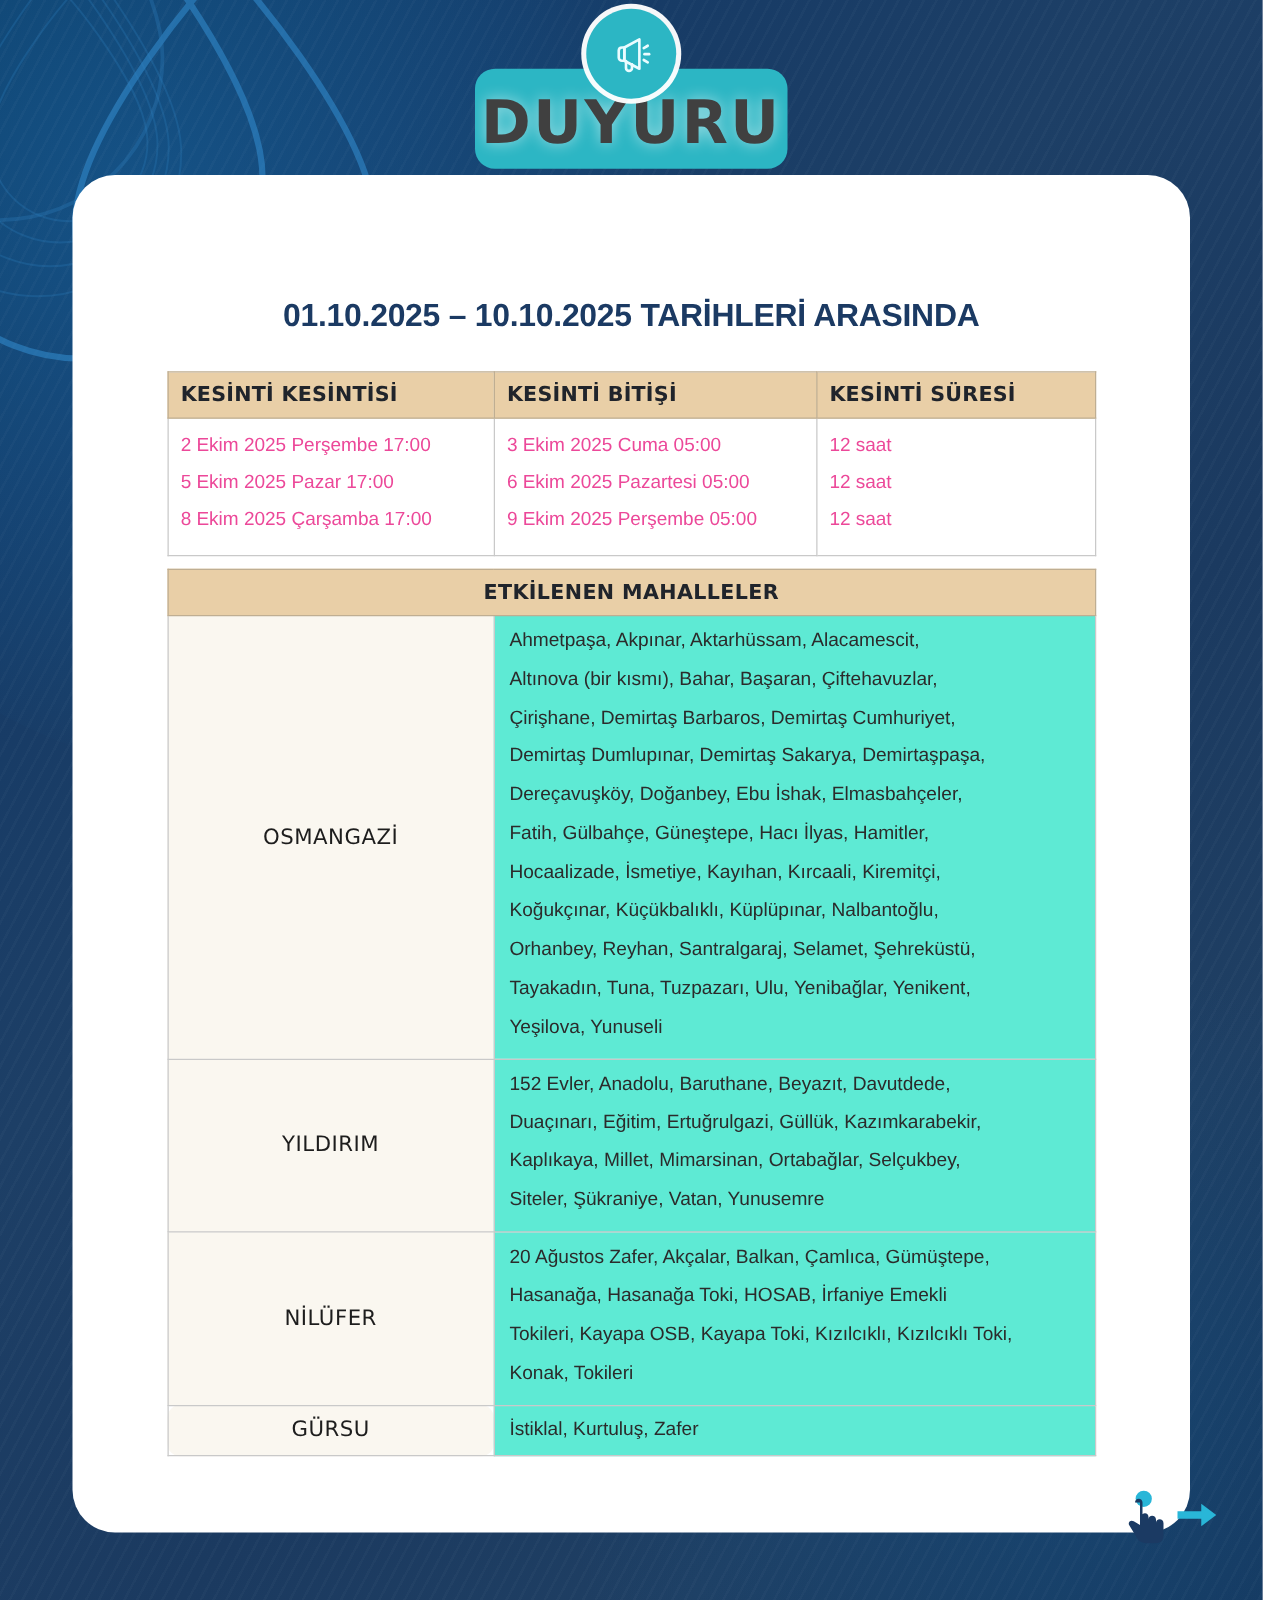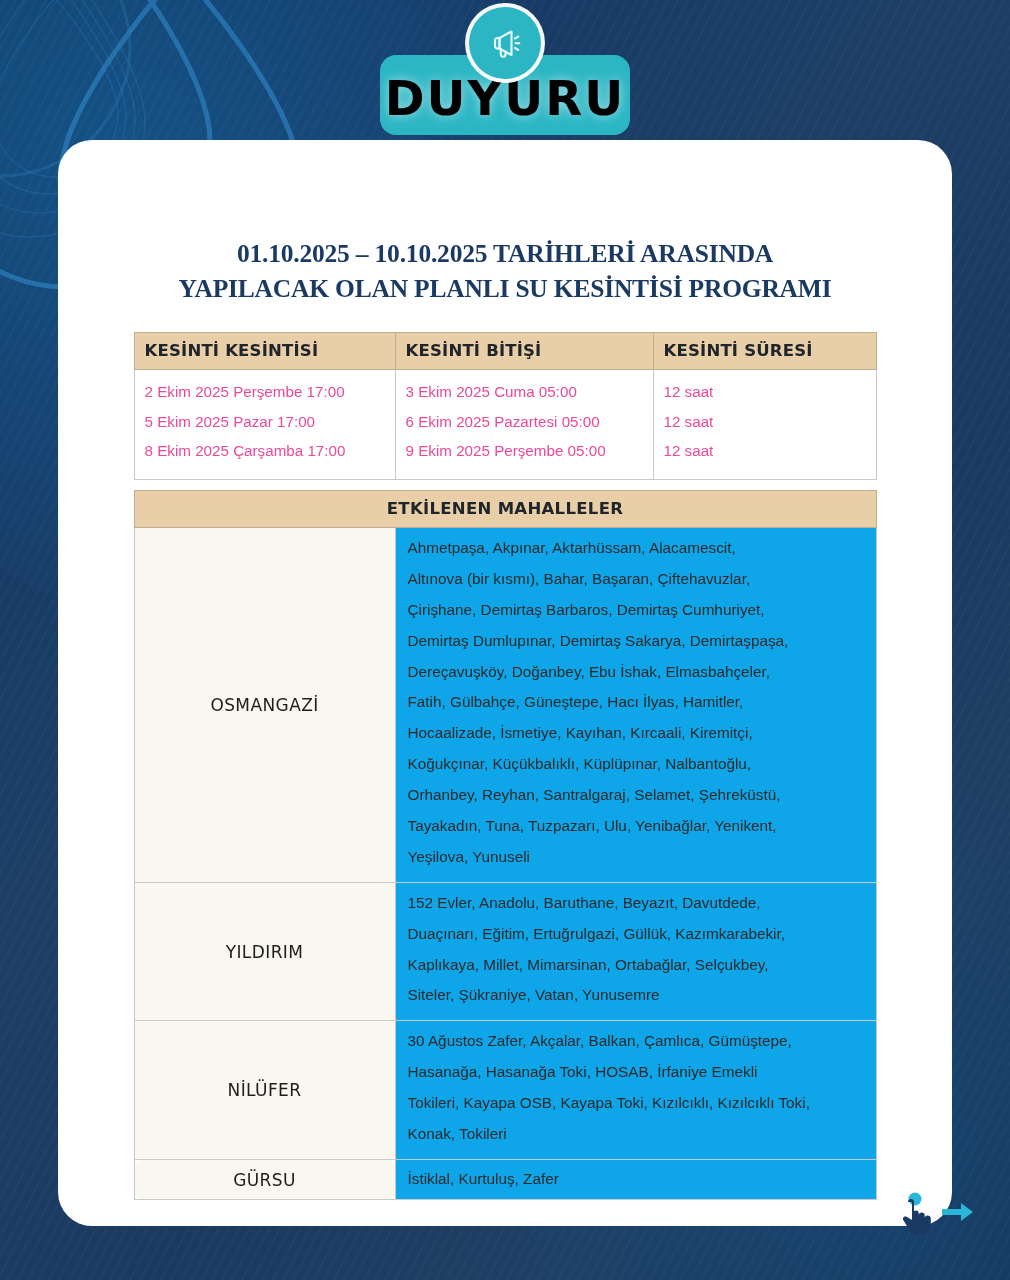--- a/index.html
+++ b/index.html
@@ -78,21 +78,21 @@
     width: 250px;
     height: 80px;
     background: #2cb6c4;
     border-radius: 16px;
     display: flex;
     align-items: flex-end;
     justify-content: center;
     padding-bottom: 9px;
   }
   .badge-pill span {
-    color: #000000;
+    color: #404040;
     font-size: 48px;
     font-weight: 700;
     letter-spacing: 2px;
     font-family: "DejaVu Sans", sans-serif;
     text-shadow: 0 0 12px rgba(255,255,255,0.55);
     margin-top: 12px;
   }
 
   
   .card {
@@ -107,21 +107,21 @@
     overflow: hidden;
   }
 
   .card-inner {
     padding: 96px 56px 0 56px;
   }
 
   h1.title {
     text-align: center;
     color: #1b3a63;
-    font-family: Liberation Serif, serif;
+    font-family: Liberation Sans, sans-serif;
     font-weight: 700;
     font-size: 25.5px;
     line-height: 1.38;
     letter-spacing: -0.2px;
   }
   h1.title .line { display: block; }
 
   
   .tbl {
     margin: 26px auto 0 auto;
@@ -172,21 +172,21 @@
     text-align: center;
     vertical-align: middle;
     color: #1d1d1d;
     font-family: "DejaVu Sans", sans-serif;
     font-weight: 400;
     font-size: 17px;
     letter-spacing: 0.4px;
     padding: 6px 4px;
   }
   td.hoods {
-    background: #0ea5e9;
+    background: #5eead4;
     color: #2b2b2b;
     font-size: 15.3px;
     line-height: 2.02;
     padding: 5px 10px 9px 12px;
     font-family: "Liberation Sans", sans-serif;
   }
   tr.compact td.hoods { padding-top: 7px; padding-bottom: 8px; line-height: 1.6; }
   tr.compact td.district { font-size: 17px; border-radius: 10px; }
 
   
@@ -238,21 +238,20 @@
   <div class="badge-pill">
     <span>DUYURU</span>
   </div>
 </div>
 
 <div class="card">
   <div class="card-inner">
 
     <h1 class="title">
       <span class="line">01.10.2025 – 10.10.2025 TARİHLERİ ARASINDA</span>
-      <span class="line">YAPILACAK OLAN PLANLI SU KESİNTİSİ PROGRAMI</span>
     </h1>
 
     <table class="tbl">
       <colgroup>
         <col style="width:261px">
         <col style="width:258px">
         <col style="width:223px">
       </colgroup>
       <thead>
         <tr class="hdr">
@@ -314,21 +313,21 @@
           <td class="hoods">
             <div>152 Evler, Anadolu, Baruthane, Beyazıt, Davutdede,</div>
             <div>Duaçınarı, Eğitim, Ertuğrulgazi, Güllük, Kazımkarabekir,</div>
             <div>Kaplıkaya, Millet, Mimarsinan, Ortabağlar, Selçukbey,</div>
             <div>Siteler, Şükraniye, Vatan, Yunusemre</div>
           </td>
         </tr>
         <tr>
           <td class="district">NİLÜFER</td>
           <td class="hoods">
-            <div>30 Ağustos Zafer, Akçalar, Balkan, Çamlıca, Gümüştepe,</div>
+            <div>20 Ağustos Zafer, Akçalar, Balkan, Çamlıca, Gümüştepe,</div>
             <div>Hasanağa, Hasanağa Toki, HOSAB, İrfaniye Emekli</div>
             <div>Tokileri, Kayapa OSB, Kayapa Toki, Kızılcıklı, Kızılcıklı Toki,</div>
             <div>Konak, Tokileri</div>
           </td>
         </tr>
         <tr class="compact">
           <td class="district">GÜRSU</td>
           <td class="hoods">
             <div>İstiklal, Kurtuluş, Zafer</div>
           </td>

